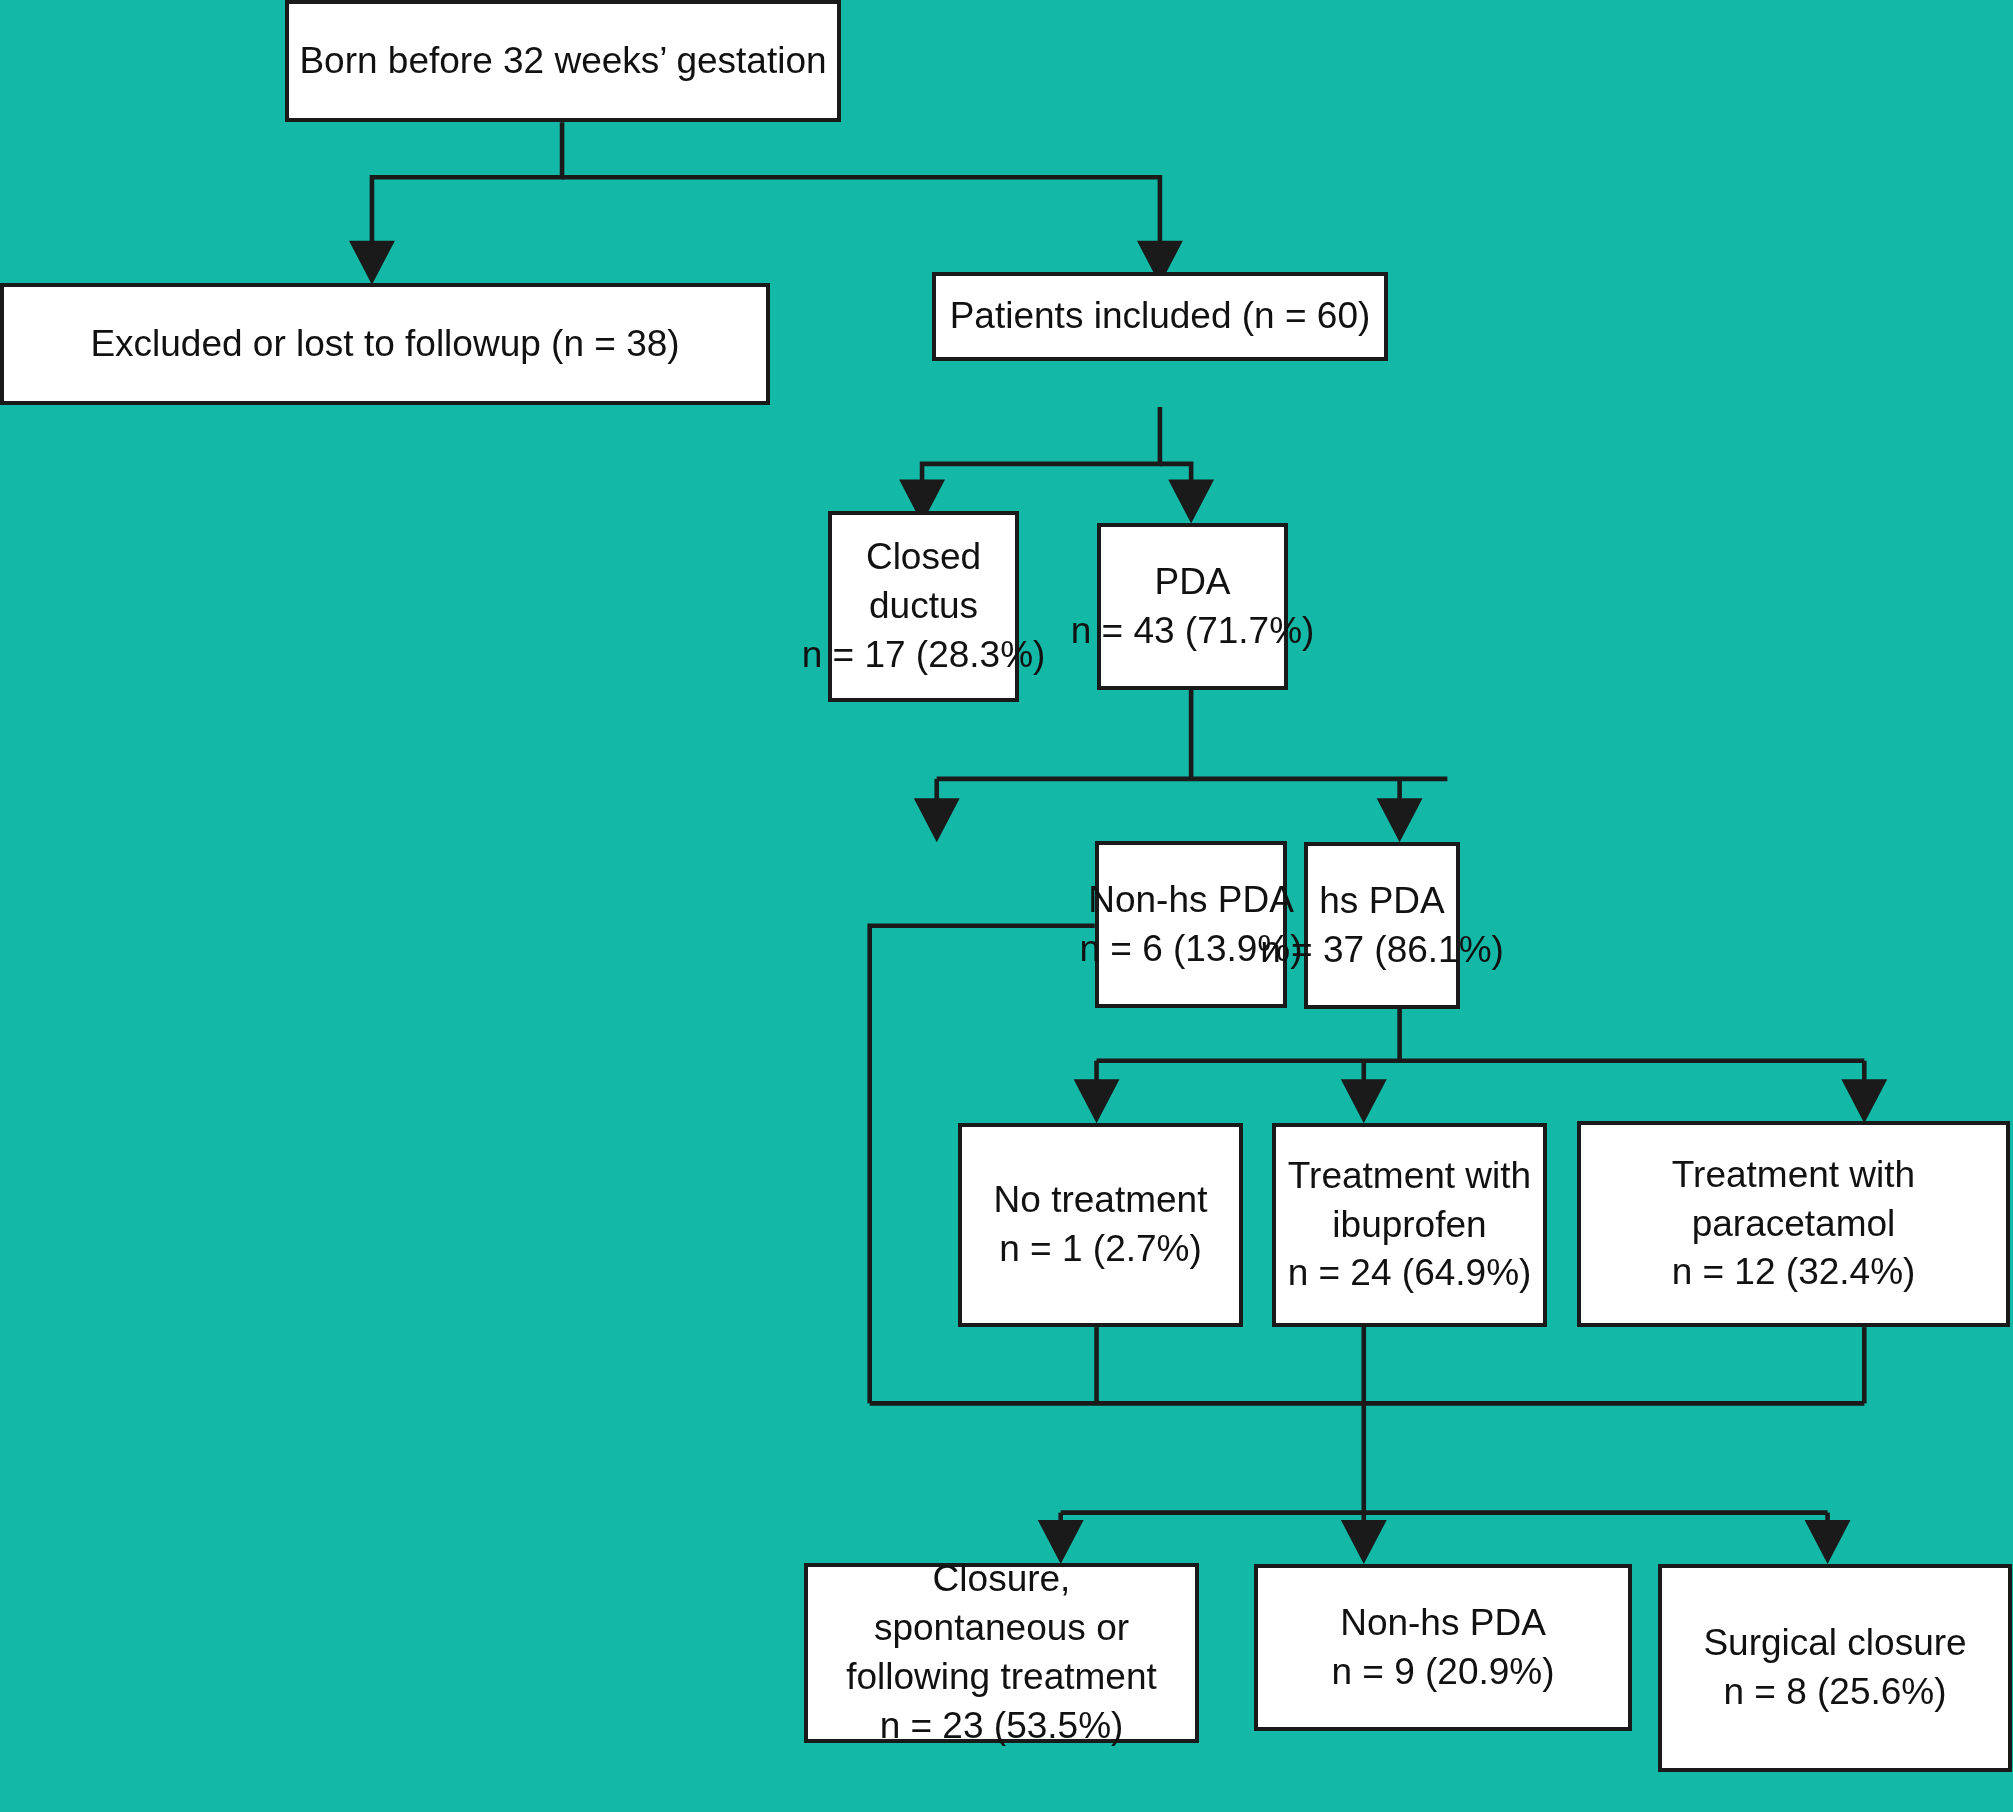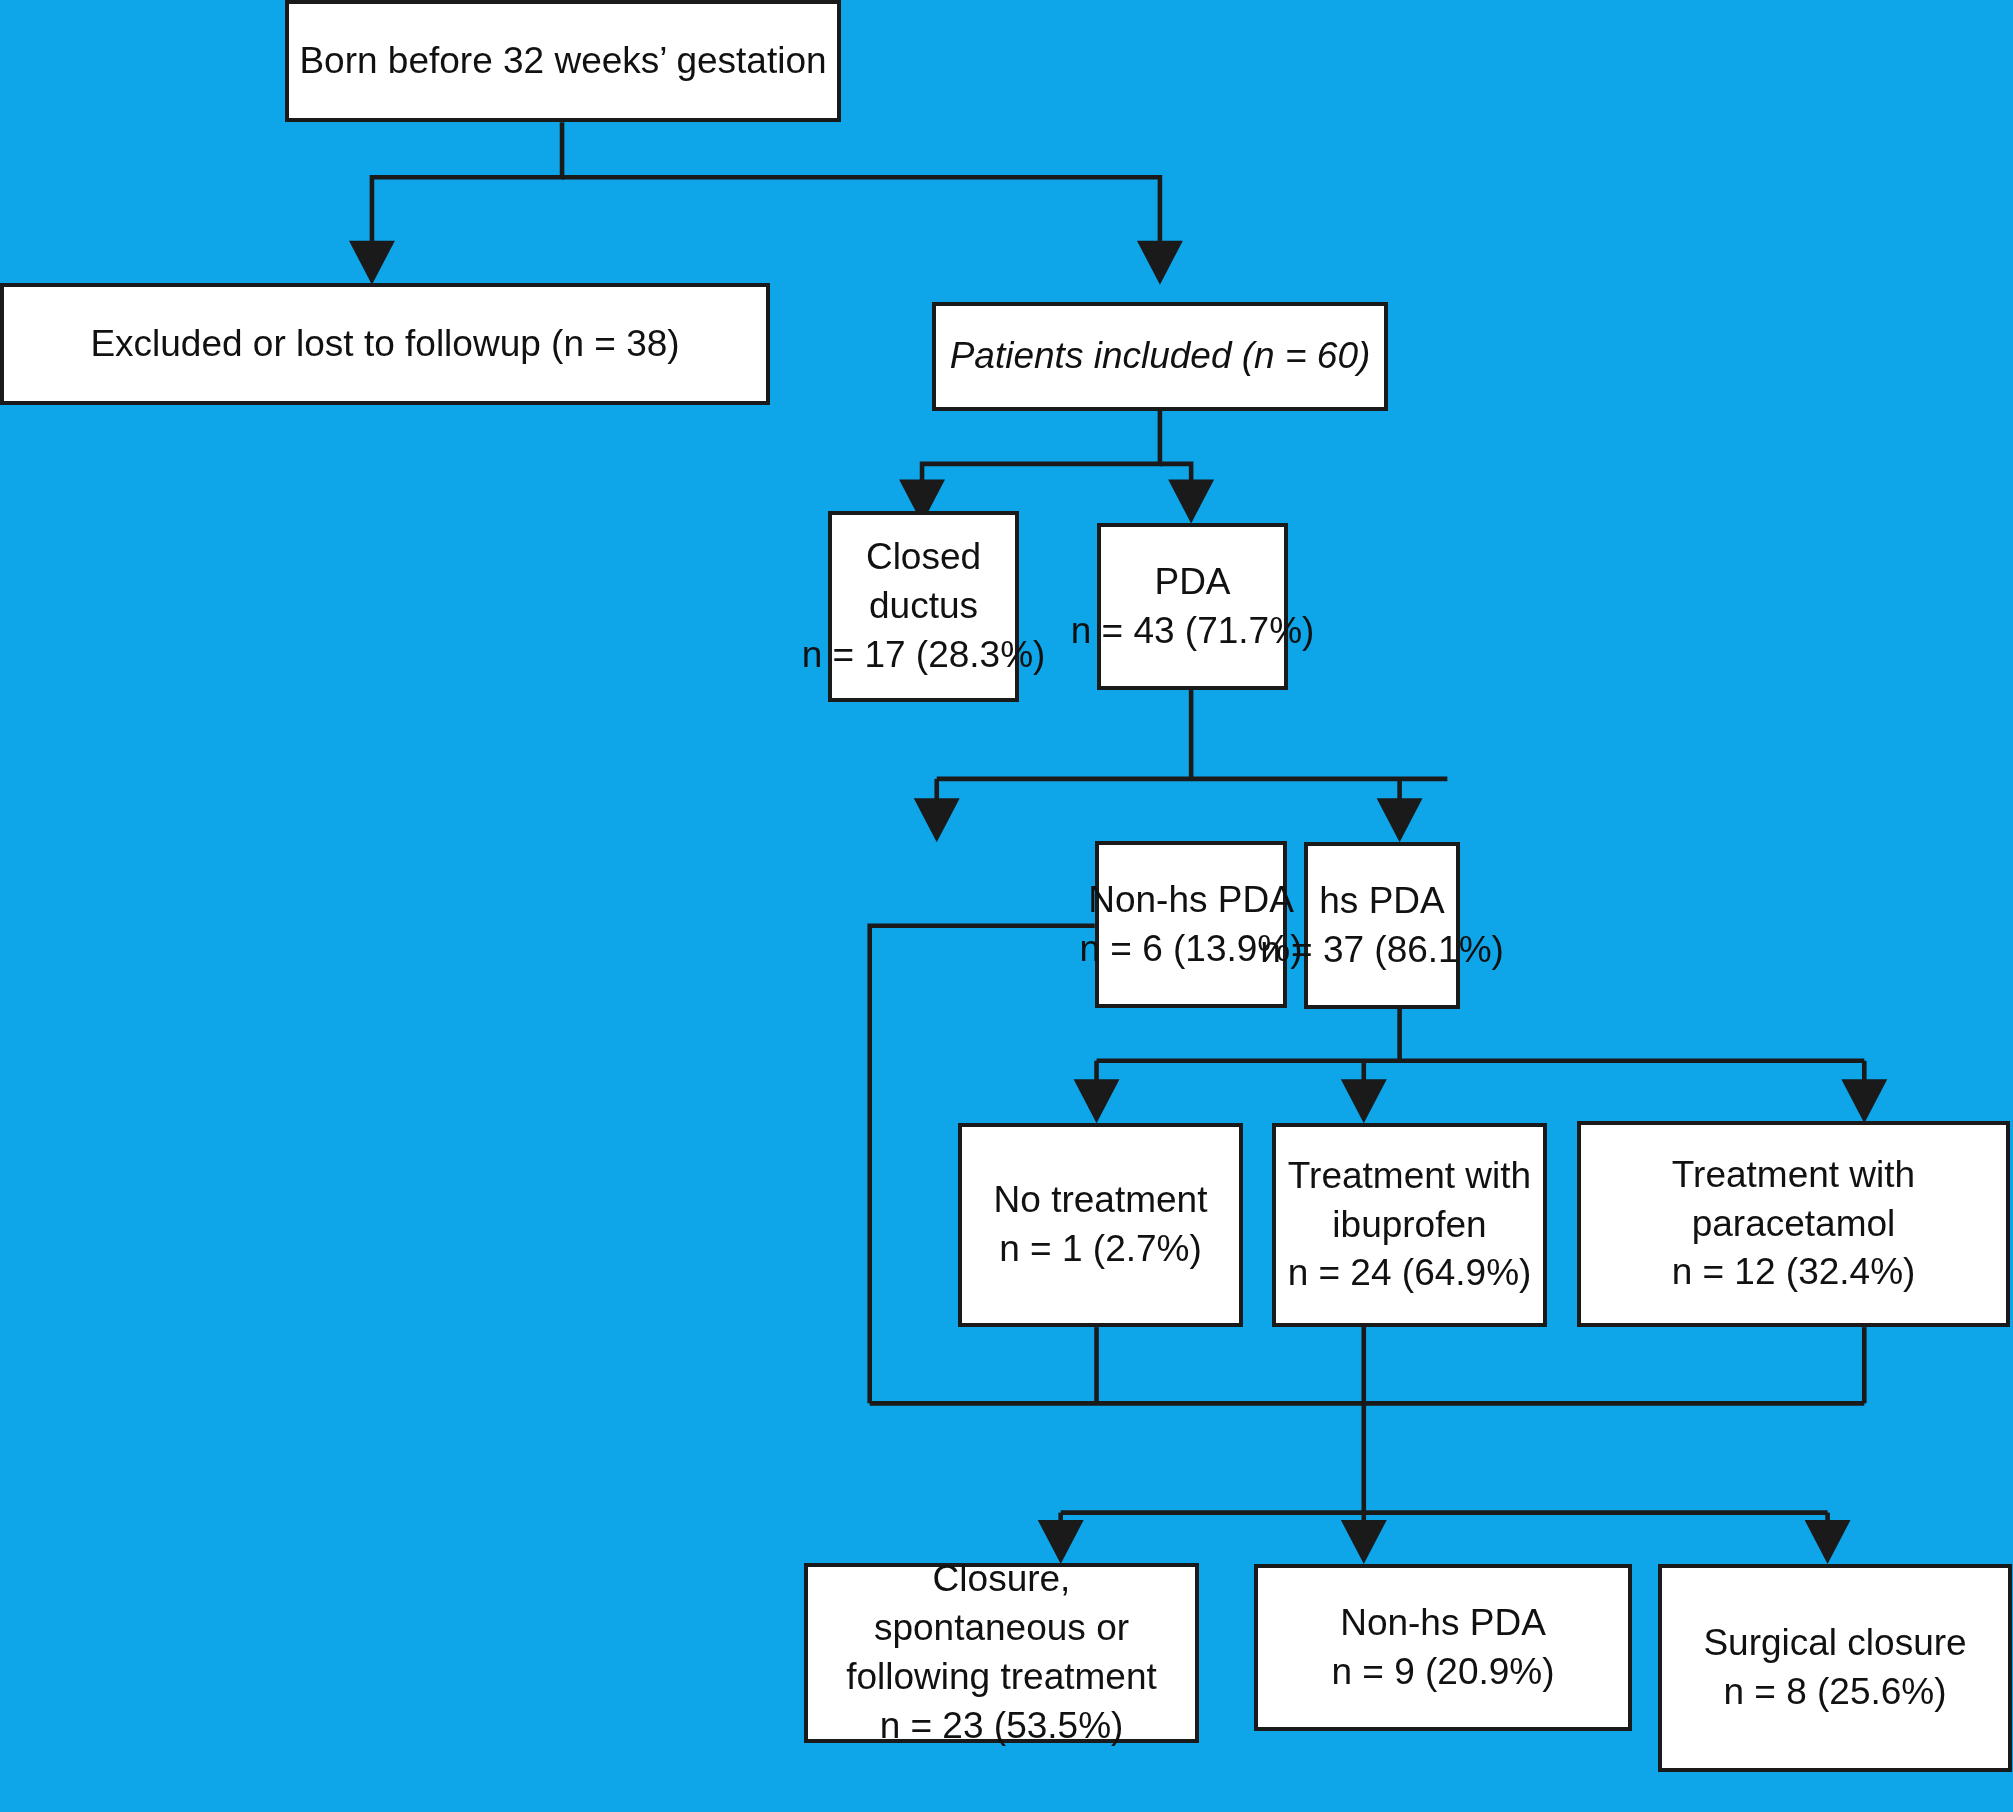--- a/index.html
+++ b/index.html
@@ -1,21 +1,21 @@
 <!DOCTYPE html>
 <html style="font-size:14.7px"><head>
 <meta charset="utf-8">
 <title>PDA Study Flow Diagram</title>
 <style>
   html,body{margin:0;padding:0;background:#ffffff;}
   #stage{
     position:relative;
     width:2014px;
     height:1813px;
-    background:#0ea5e9;
+    background:#14b8a6;
     font-family:"Liberation Sans", sans-serif;
     overflow:hidden;
   }
   .node{
     position:absolute;
     box-sizing:border-box;
     border:4.6px solid #1a1a1a;
     background:#ffffff;
     display:flex;
     flex-direction:column;
@@ -96,21 +96,21 @@
   </svg>
 
   <div class="node" style="left:285px; top:0px; width:556px; height:122px;">
     <span class="ln">Born before 32 weeks’ gestation</span>
   </div>
 
   <div class="node" style="left:0px; top:283px; width:770px; height:122px;">
     <span class="ln">Excluded or lost to followup (n = 38)</span>
   </div>
 
-  <div class="node" style="left:932px; top:302px; width:456px; height:109px;font-style:italic;">
+  <div class="node" style="left:932px; top:272px; width:456px; height:89px;">
     <span class="ln">Patients included (n = 60)</span>
   </div>
 
   <div class="node" style="left:828px; top:511px; width:191px; height:191px;text-align:center;">
     <span class="ln">Closed</span>
     <span class="ln">ductus</span>
     <span class="ln">n = 17 (28.3%)</span>
   </div>
 
   <div class="node" style="left:1097px; top:523px; width:191px; height:167px;">

